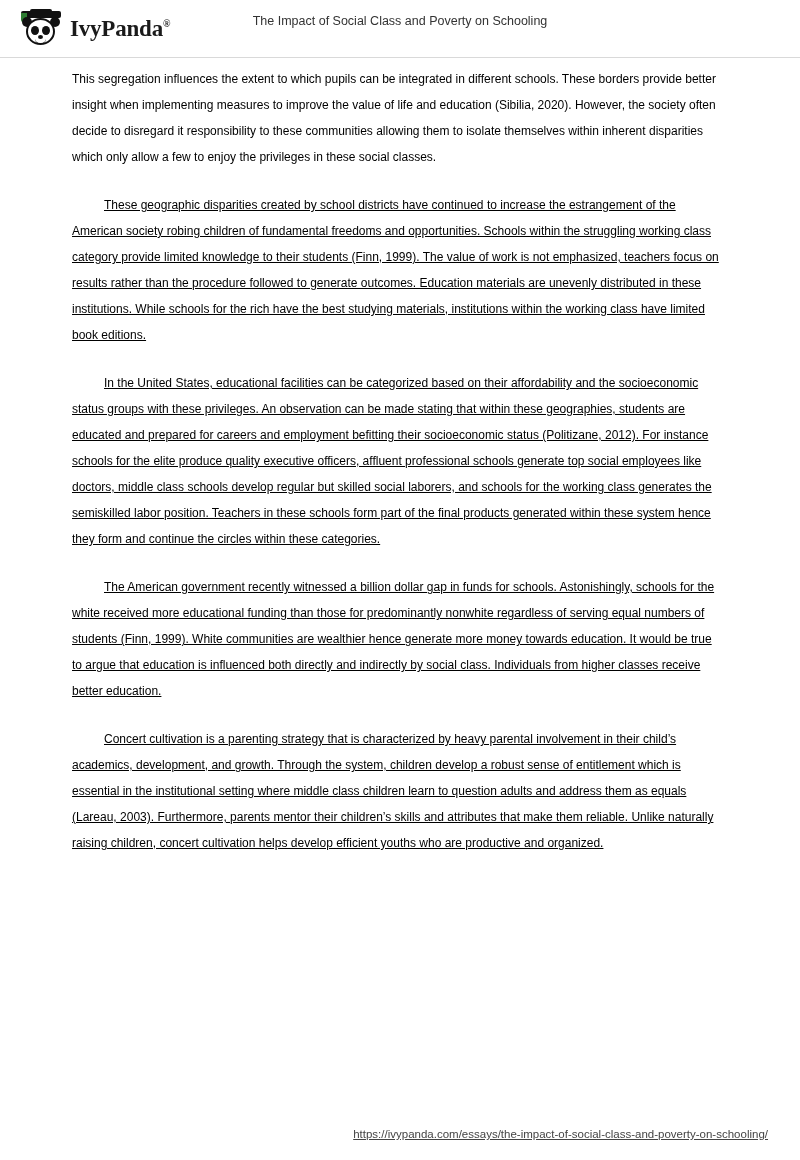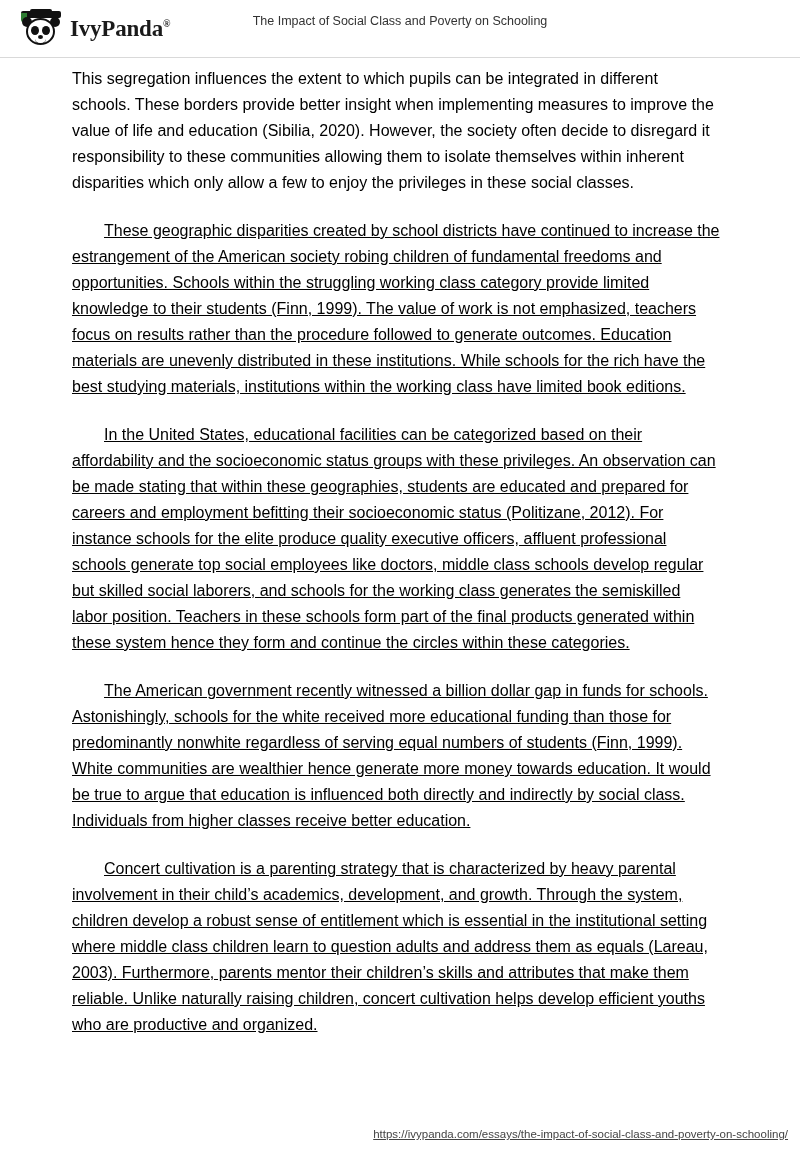--- a/index.html
+++ b/index.html
@@ -79,37 +79,37 @@
   }
   
   .content {
     position: absolute;
     top: 66px;
     left: 72px;
     width: 648px;
   }
   .content p {
     margin: 0 0 22px 0;
-    font-size: 16px;
+    font-size: 12px;
     line-height: 26px;
     color: #000000;
     text-align: left;
   }
   .content p.indent {
     text-indent: 32px;
     text-decoration: underline;
   }
   
   .footer {
     position: absolute;
     left: 0;
     width: 800px;
     bottom: 18px;
     text-align: right;
-    padding-right: 12px;
+    padding-right: 32px;
     box-sizing: border-box;
   }
   .footer a {
     font-size: 11.5px;
     color: #444444;
     text-decoration: underline;
     font-family: "Liberation Sans", sans-serif;
   }
   
   .logo-cap {

